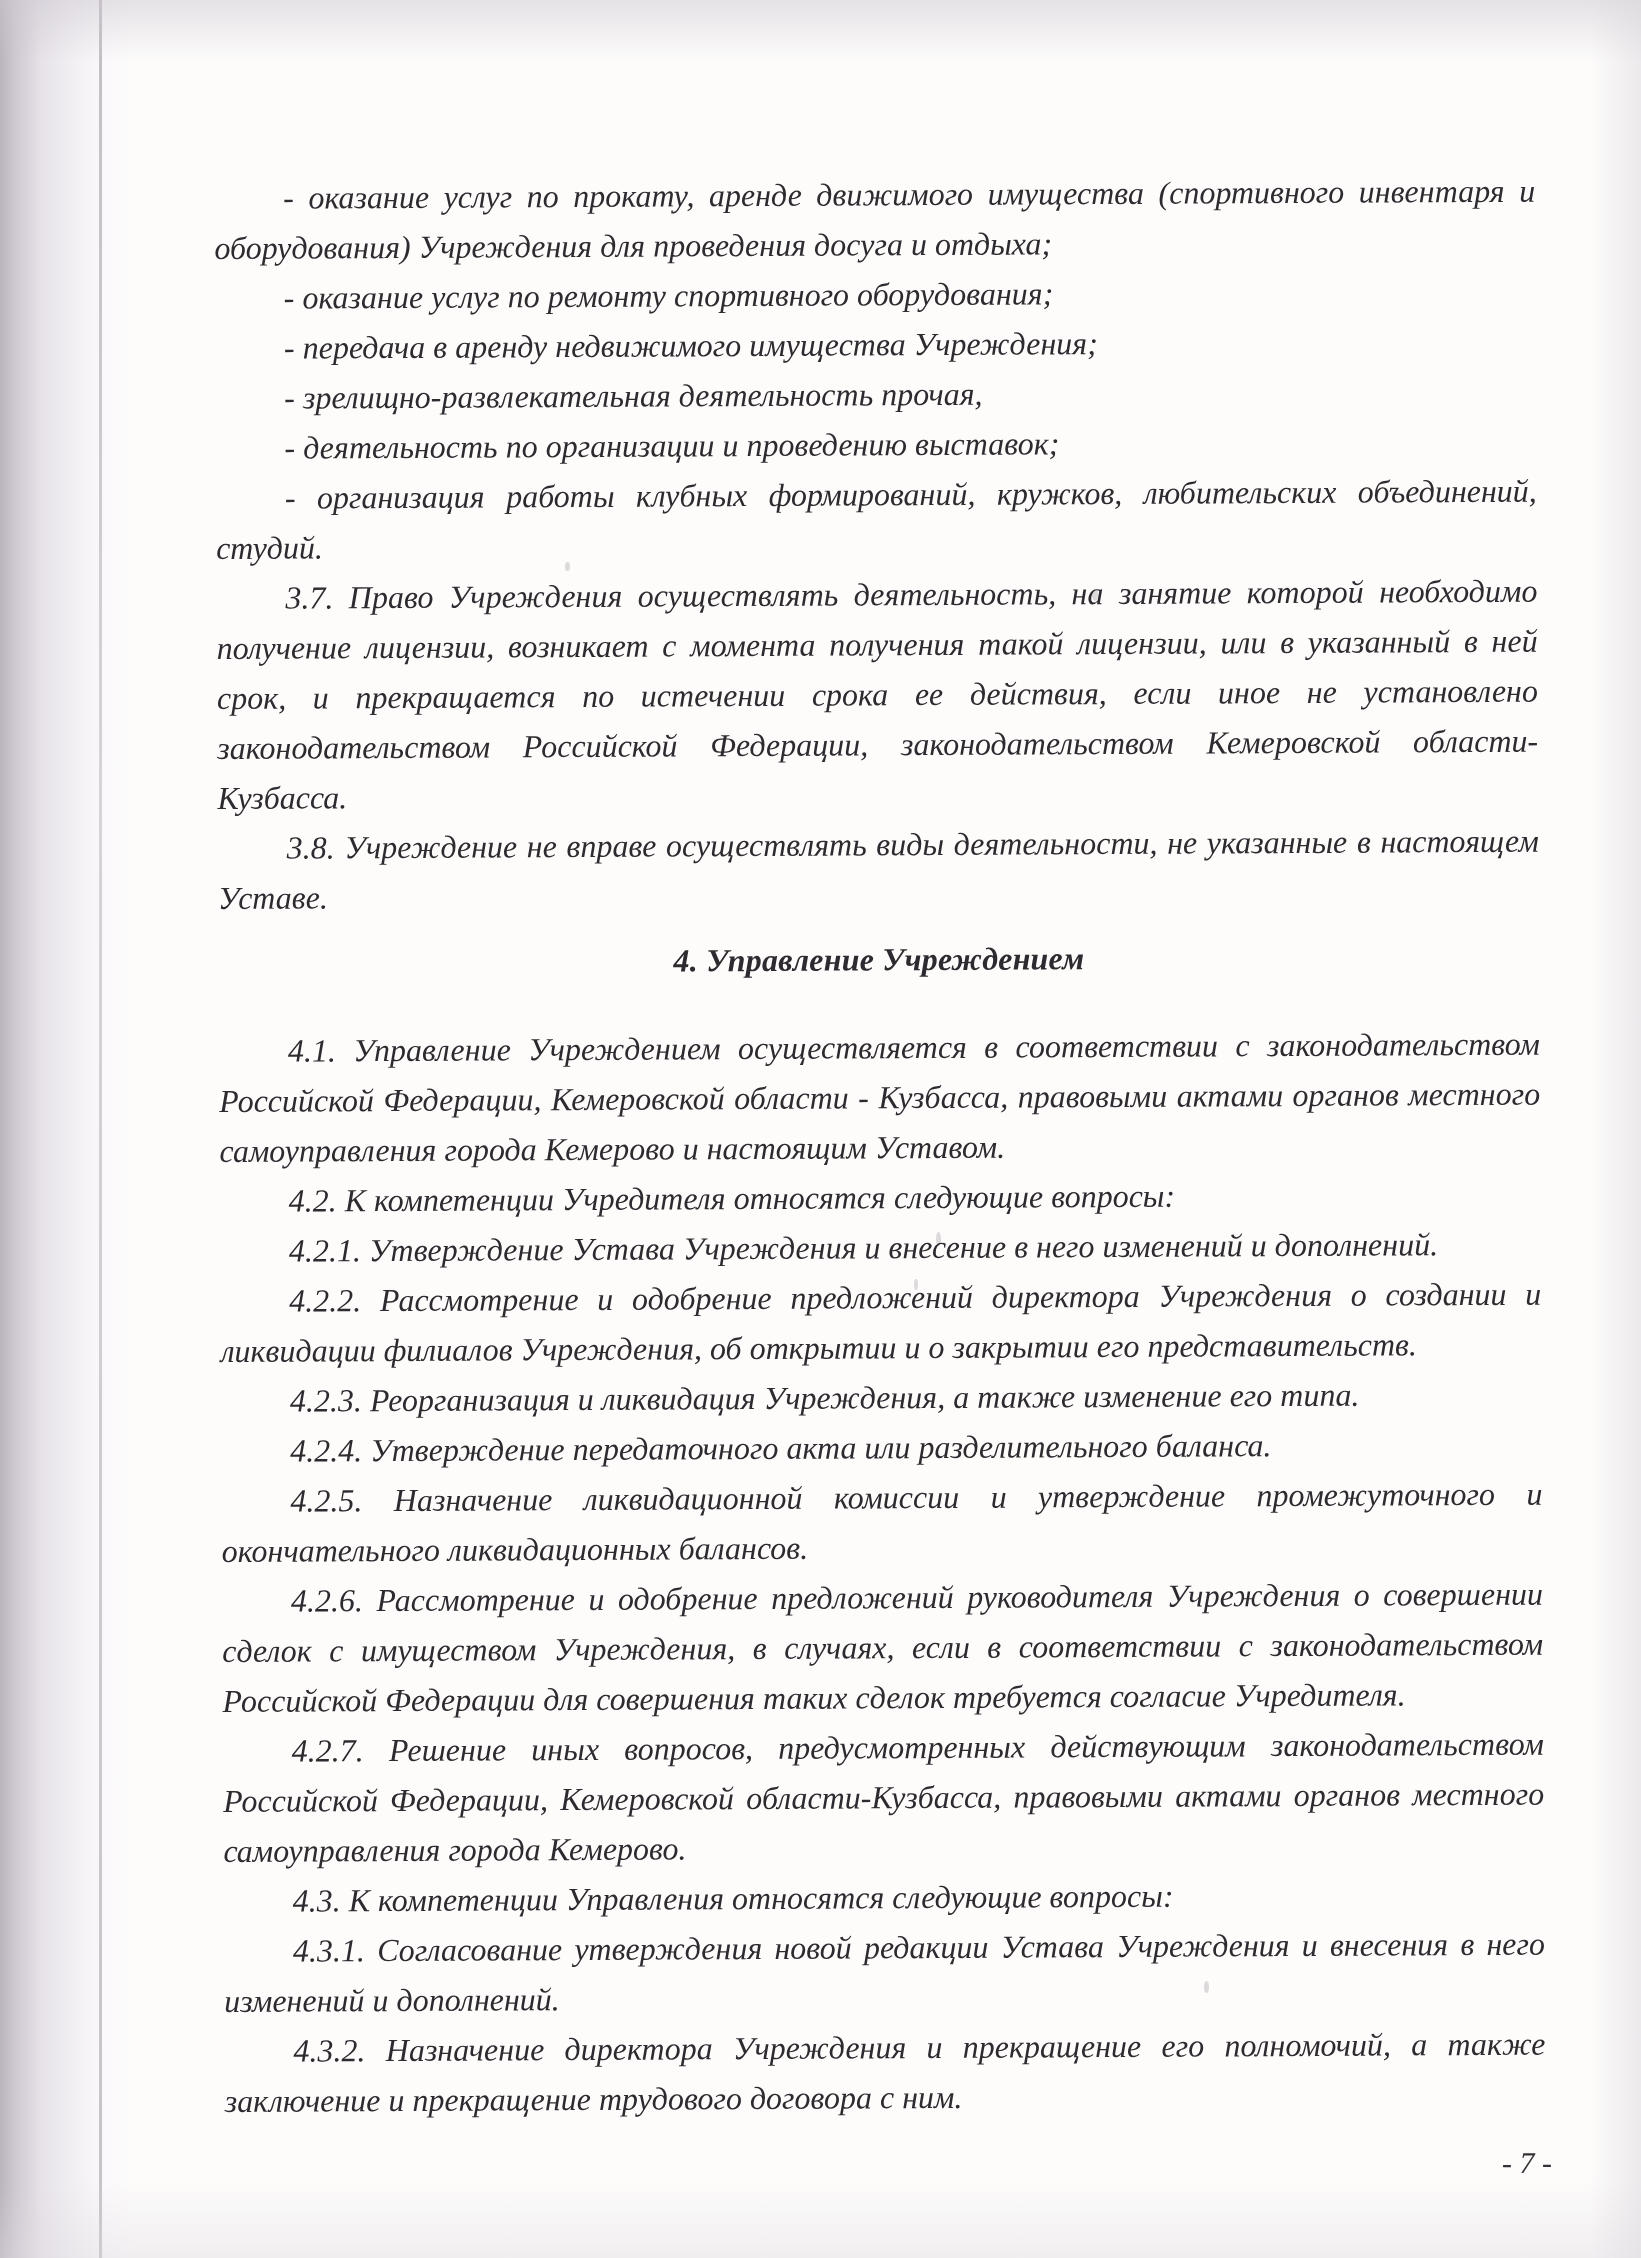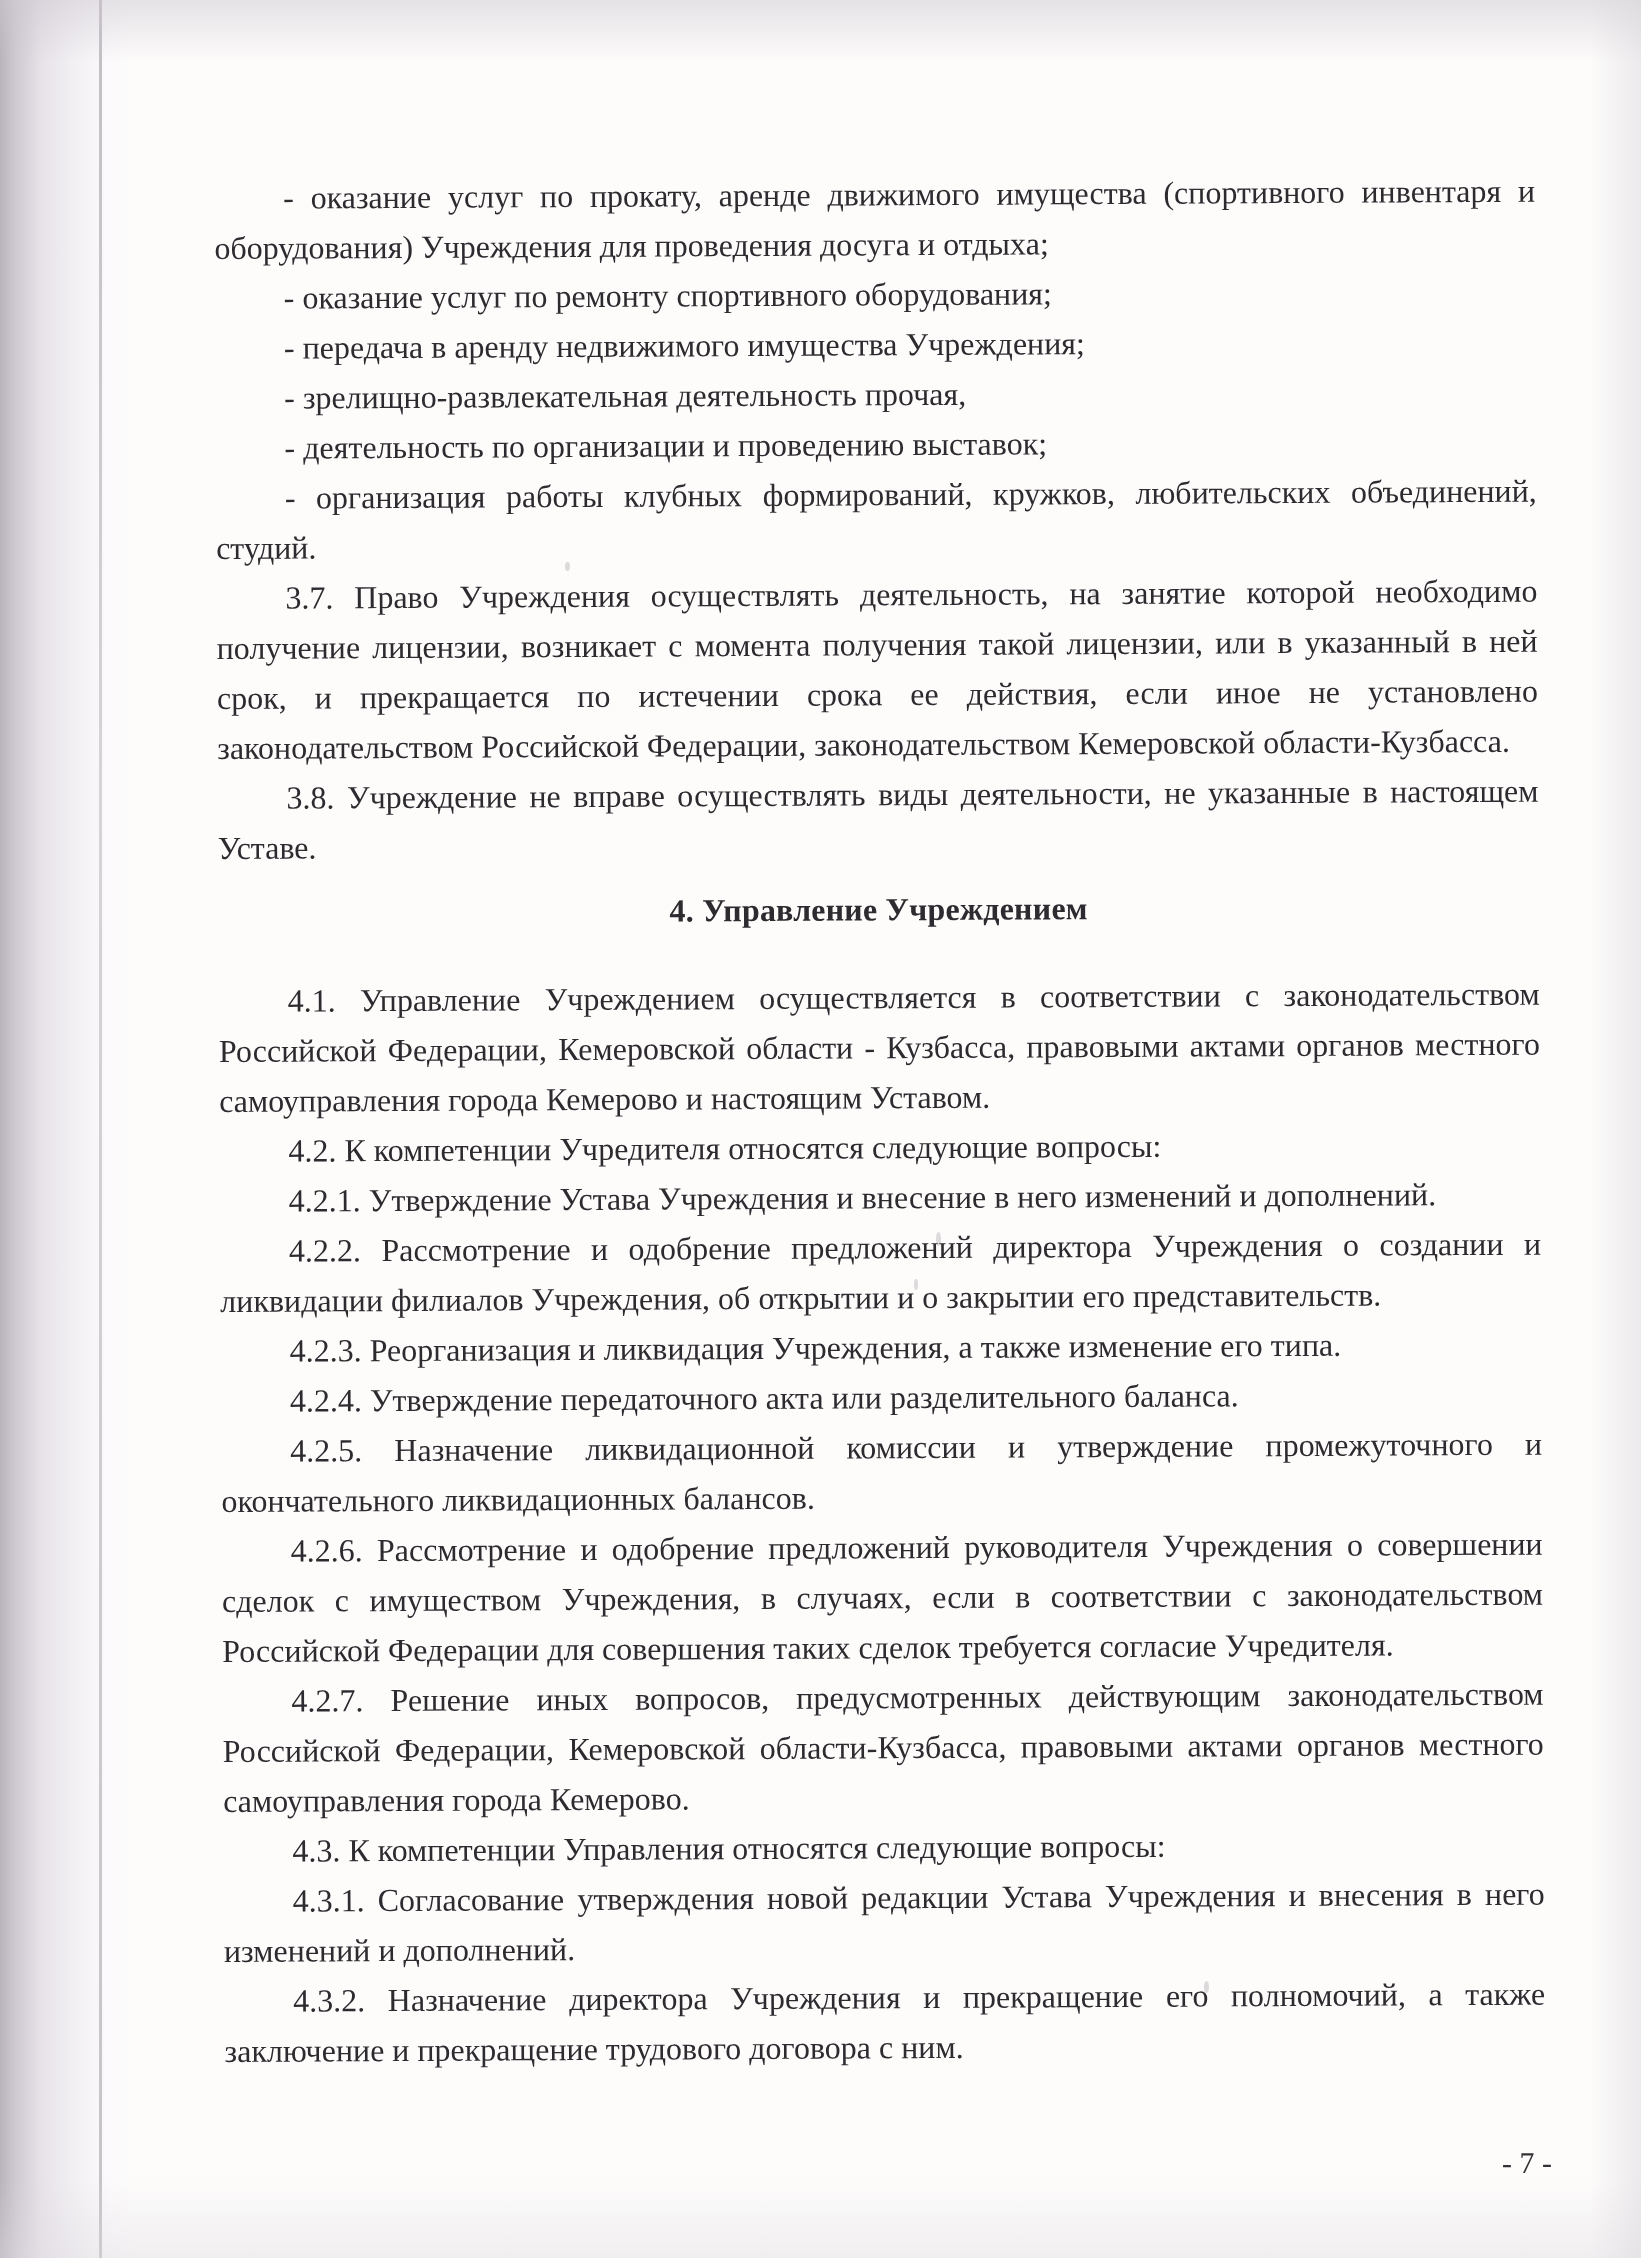--- a/index.html
+++ b/index.html
@@ -7,20 +7,21 @@
     padding: 0;
     background: #6e6e6e;
   }
   .scan-page {
     position: relative;
     width: 1642px;
     height: 2258px;
     background: #fdfcfb;
     overflow: hidden;
     font-family: "Liberation Serif", "DejaVu Serif", serif;
+    font-style: italic;
   }
   
   .scan-left-shadow {
     position: absolute;
     left: 0; top: 0;
     width: 132px; height: 100%;
     background: linear-gradient(to right,
         #b9b3bb 0px, #cfc9d1 16px, #e6e2e8 41px,
         #f2eff3 72px, #fbf9fb 106px, #fdfcfb 132px);
     pointer-events: none;

